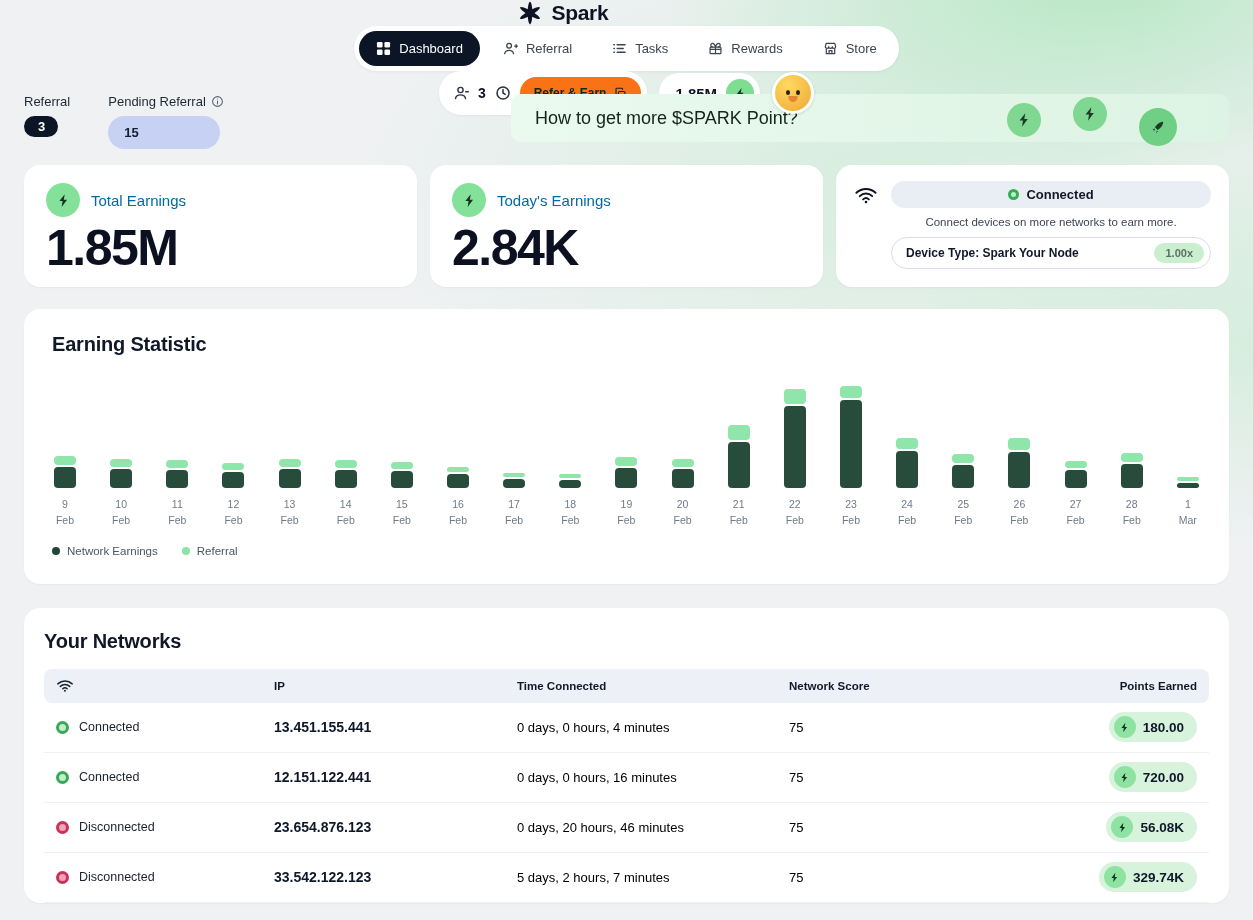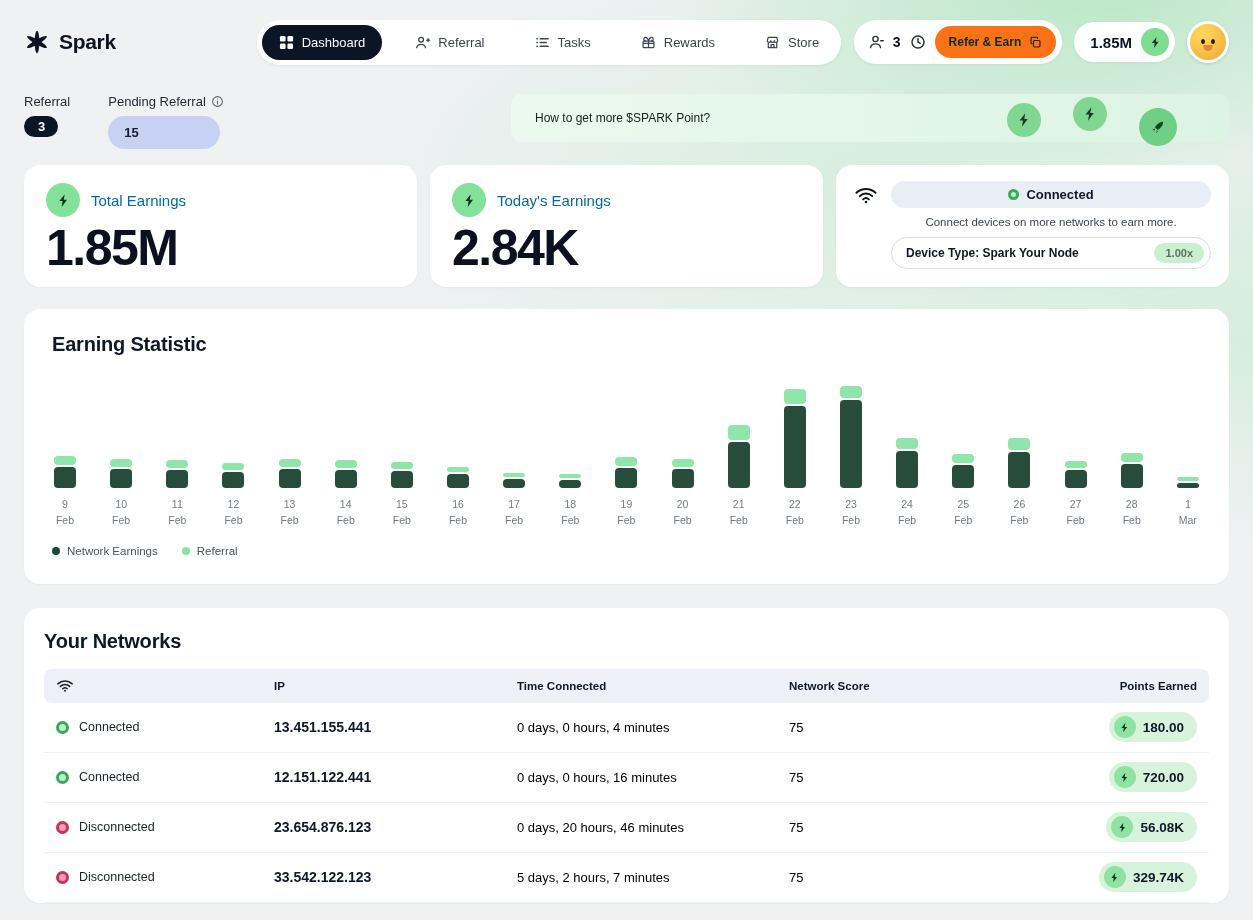--- a/index.html
+++ b/index.html
@@ -10,27 +10,27 @@
     background:
       radial-gradient(720px 300px at 88% -2%, rgba(134,222,154,.50), transparent 62%),
       radial-gradient(900px 420px at 72% 20%, rgba(160,230,175,.32), transparent 60%),
       radial-gradient(620px 320px at 101% 38%, rgba(160,230,175,.30), transparent 60%),
       #eff1f3;
   }
   .page { padding:0 24px; }
   svg { display:block; }
 
   
-  .topbar { height:84px; display:flex; align-items:center; }
+  .topbar { height:84px; display:flex; align-items:center;flex-direction:column; }
   .brand { display:flex; align-items:center; gap:9px; min-width:220px; }
   .brand-logo { width:26px; height:26px; color:#0d1321; }
   .brand-name { font-size:21px; font-weight:700; letter-spacing:-.3px; }
 
   .nav-wrap { flex:1; display:flex; justify-content:center; }
-  .nav-pill { display:flex; gap:16px; background:#fff; border-radius:999px; padding:5px;
+  .nav-pill { display:flex; gap:6px; background:#fff; border-radius:999px; padding:5px;
               box-shadow:0 1px 3px rgba(16,24,40,.06); }
   .nav-item { display:flex; align-items:center; gap:8px; padding:10px 17px; border-radius:999px;
               font-size:13px; color:#3c4450; cursor:pointer; white-space:nowrap; }
   .nav-item .nicon { width:15px; height:15px; color:#3c4450; }
   .nav-item.active { background:#0c1526; color:#fff; }
   .nav-item.active .nicon { color:#fff; }
 
   .top-right { display:flex; align-items:center; gap:12px; min-width:220px; justify-content:flex-end; }
   .pill { background:#fff; border-radius:999px; display:flex; align-items:center;
           box-shadow:0 1px 3px rgba(16,24,40,.05); }
@@ -61,21 +61,21 @@
   .share-pill { display:inline-flex; align-items:center; background:#0c1526; border-radius:999px; padding:3px 3px 3px 0; }
   .share-pill .share-count { color:#fff; font-size:13px; font-weight:700; padding:0 10px 0 14px; }
   .share-btn { display:flex; align-items:center; gap:8px; background:#5ece71; border:none; cursor:pointer;
                border-radius:999px; padding:8px 15px; font-size:12px; font-weight:700; color:#0d2a16; font-family:inherit; }
   .share-btn .sicon { width:13px; height:13px; color:#0d2a16; }
   .pending-pill { background:#c7d1f4; border-radius:999px; width:112px; padding:9px 0 9px 16px;
                   font-size:13px; font-weight:600; color:#161d2b; }
 
   .banner { margin-left:auto; width:718px; height:48px; border-radius:10px;
             background:linear-gradient(90deg,#eafaee,#ddf3e3); display:flex; align-items:center; padding:0 24px; }
-  .banner-q { font-size:12px; color:#16231b; }
+  .banner-q { font-size:18px; color:#16231b; }
   .banner-icons { margin-left:auto; display:flex; align-items:center; gap:32px; padding-right:28px; }
   .bicon { width:34px; height:34px; border-radius:50%; background:#7fd791; display:grid; place-items:center; }
   .bicon svg { width:16px; height:16px; fill:#1c3b28; }
   .bicon.i1 { transform:translateY(2px); }
   .bicon.i2 { transform:translateY(-4px); }
   .bicon.i3 { width:38px; height:38px; background:#6fcf84; transform:translateY(9px); }
 
   
   .cards-row { margin-top:16px; display:flex; gap:13px; }
   .card { background:#fff; border-radius:16px; box-shadow:0 1px 2px rgba(16,24,40,.04); }

